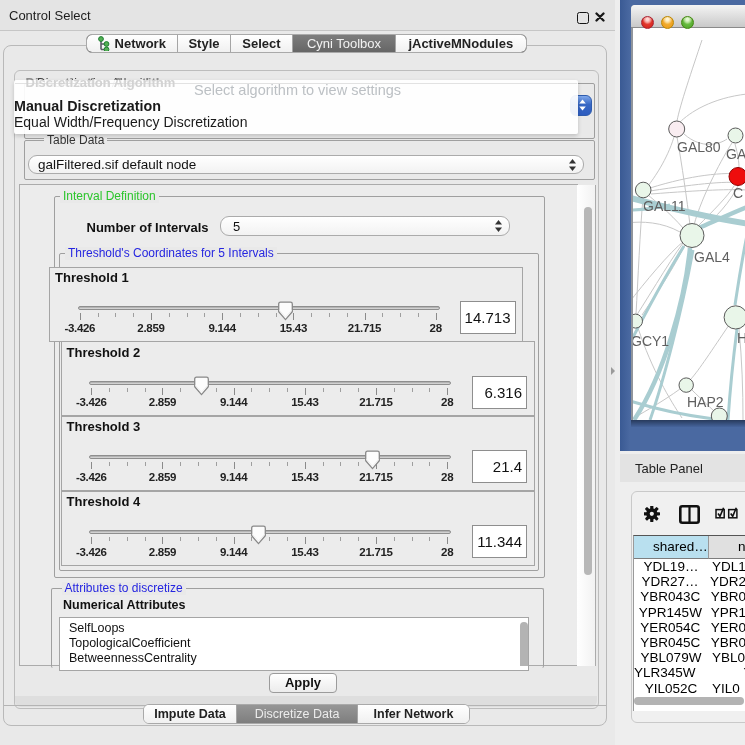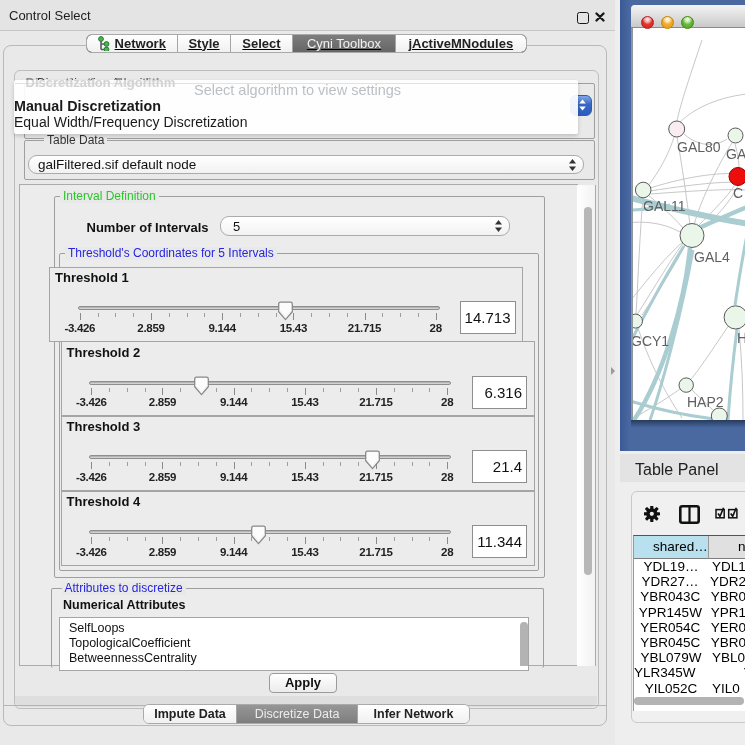--- a/index.html
+++ b/index.html
@@ -6,21 +6,21 @@
 body{width:745px;height:745px;overflow:hidden;font-family:"Liberation Sans",sans-serif;background:#e9e9e9;position:relative;}
 .abs{position:absolute;}
 
 #titlebar{left:0;top:0;width:615px;height:30px;background:#e4e4e4;border-bottom:1px solid #c6c6c6;}
 #titlebar .t{position:absolute;left:9px;top:8px;font-size:13px;color:#1d1d1d;}
 .floatbtn{left:577px;top:12px;width:10px;height:9.5px;border:1.6px solid #151515;border-radius:2.5px;}
 
 
 #panelA{left:3px;top:45px;width:602px;height:679px;border:1px solid #b9b9b9;border-radius:8px;background:#e9e9e9;}
 
-#tabbar{left:85.5px;top:33.5px;height:17px;display:flex;background:#000000;border:1px solid #a9a9a9;border-radius:6px;overflow:hidden;text-decoration:underline;}
+#tabbar{left:85.5px;top:33.5px;height:17px;display:flex;background:#000000;border:1px solid #a9a9a9;border-radius:6px;overflow:hidden;}
 .tab{font-size:13px;font-weight:bold;color:#222;display:flex;align-items:center;justify-content:center;border-right:1px solid #a5a5a5;background:linear-gradient(#ffffff,#f0f0f0);box-sizing:border-box;}
 .tab:last-child{border-right:none;}
 .tab.sel{background:linear-gradient(#7d7d7d,#666666);color:#f2f2f2;font-weight:normal;}
 #btabbar{left:143px;top:704px;height:17.5px;display:flex;background:#fdfdfd;border:1px solid #a9a9a9;border-radius:6px;overflow:hidden;}
 
 #panelB{left:14px;top:70px;width:583px;height:637px;border:1px solid #bdbdbd;border-radius:6px;background:#e9e9e9;}
 #panelBfoot{left:15px;top:696px;width:582px;height:11px;background:#dedede;border-radius:0 0 6px 6px;}
 
 .group{border:1px solid #9f9f9f;border-radius:2px;}
 .gtitle{position:absolute;top:-7px;background:#e9e9e9;padding:0 3px;font-size:12px;line-height:13px;}
@@ -45,21 +45,21 @@
 #applybtn{left:269px;top:673px;width:66px;height:18px;border:1px solid #9b9b9b;border-radius:4px;background:linear-gradient(#ffffff,#ececec);font-size:13px;font-weight:bold;color:#111;text-align:center;line-height:17px;}
 
 #popup{left:14px;top:80px;width:564px;height:54px;background:rgba(255,255,255,0.92);border-radius:2px;box-shadow:0 2px 4px rgba(0,0,0,0.18);}
 
 #rightbg{left:615px;top:0;width:130px;height:745px;background:#eeeeee;}
 #blueframe{left:620px;top:0;width:125px;height:451px;background:linear-gradient(90deg,#3a5a94,#4a69a1 10px,#4a69a1);}
 #netwin{left:631px;top:5px;width:114px;height:415px;overflow:hidden;background:#fff;border-radius:4px 0 0 0;border-left:2px solid #90959c;box-sizing:border-box;}
 #nettitle{left:631px;top:5px;width:114px;height:22px;background:linear-gradient(#f4f4f4,#c9c9c9);border-bottom:1px solid #8a8a8a;border-radius:4px 0 0 0;}
 .light{top:11px;width:11px;height:11px;border-radius:50%;}
 #tpheader{left:620px;top:454px;width:125px;height:28px;background:#e3e3e3;}
-#tpheader .t{position:absolute;left:15px;top:7px;font-size:16px;color:#222;}
+#tpheader .t{position:absolute;left:15px;top:7px;font-size:13px;color:#222;}
 #card{left:631px;top:491px;width:130px;height:230px;background:#f0f0f0;border:1px solid #c9c9c9;border-radius:6px;}
 #tblwrap{left:633px;top:535px;width:112px;height:175px;background:#fff;border:1px solid #9a9a9a;border-top:1.5px solid #555;border-bottom:none;border-right:none;font-size:13.5px;overflow:hidden;}
 .trow{display:flex;}
 .tcell{height:15.2px;line-height:15.2px;}
 #hthumb{left:634px;top:696.5px;width:110px;height:8px;background:#b3b3b3;border-radius:4px;}
 </style>
 </head>
 <body>
 
 <div class="abs" id="titlebar">

